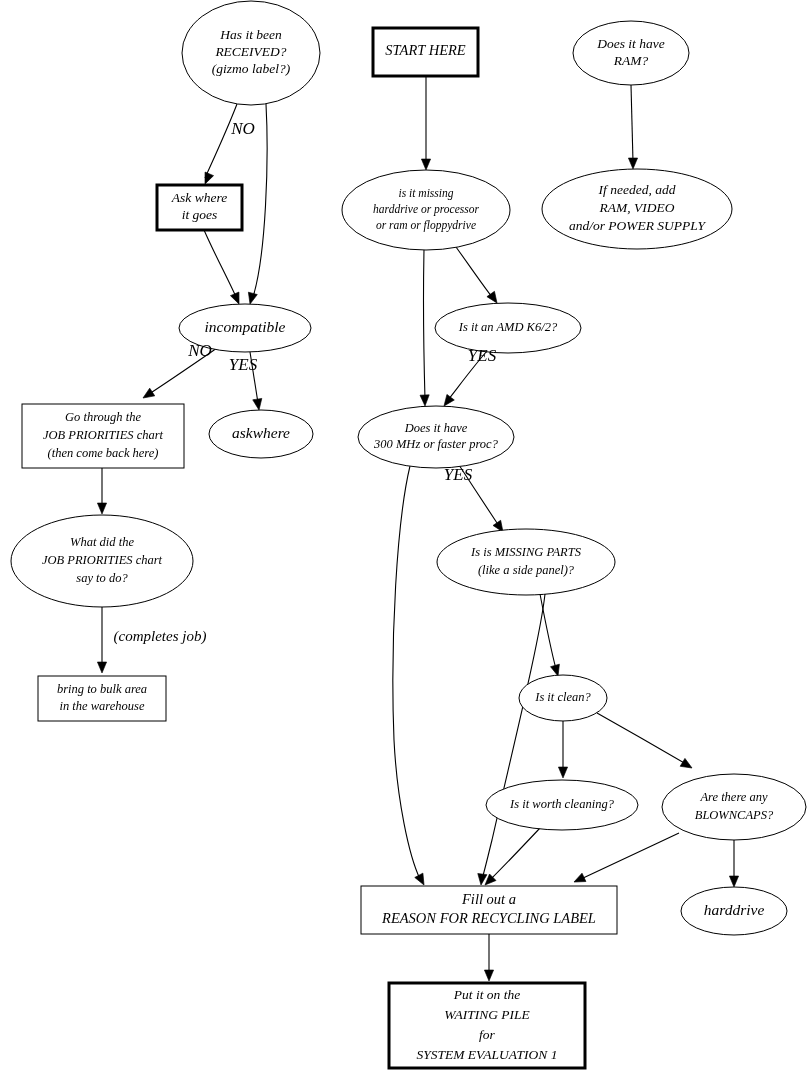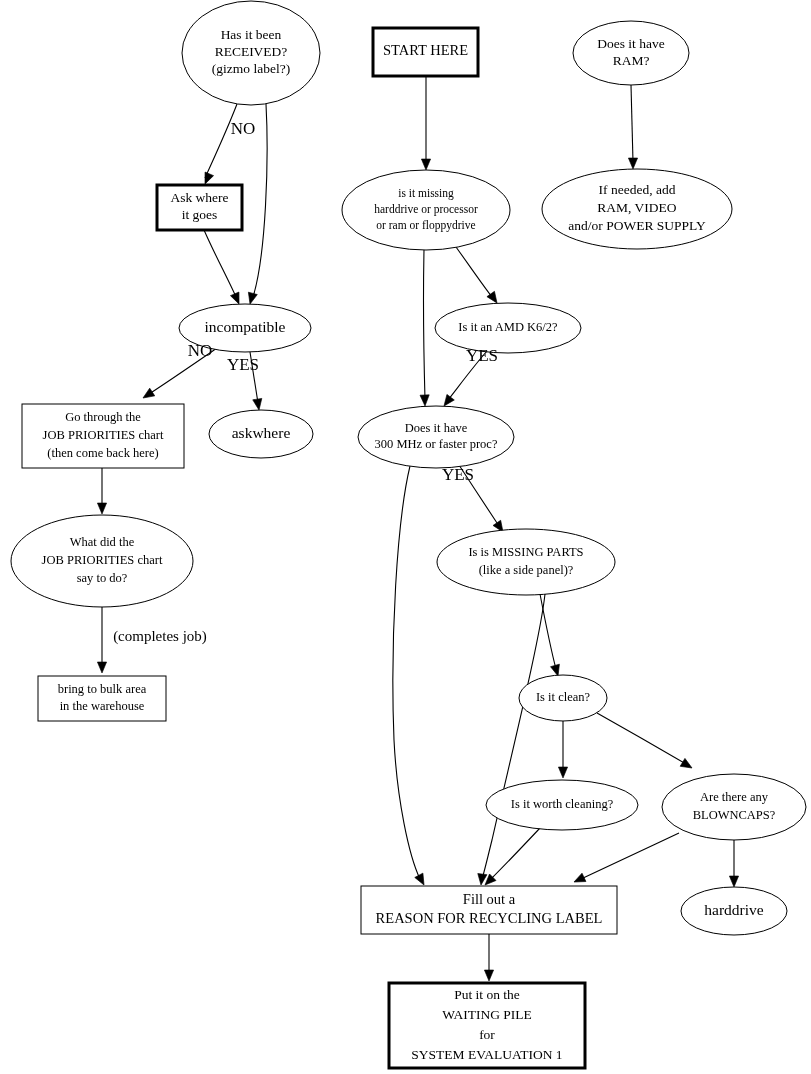--- a/index.html
+++ b/index.html
@@ -6,20 +6,21 @@
     margin: 0;
     padding: 0;
     background: #ffffff;
   }
   #canvas-wrap {
     position: relative;
     width: 811px;
     height: 1074px;
     background: #14b8a6;
     overflow: hidden;
+    font-style: italic;
   }
   svg#flowchart {
     display: block;
     width: 811px;
     height: 1074px;
     font-family: "Liberation Serif", "DejaVu Serif", serif;
   }
   .node-shape {
     fill: #ffffff;
     stroke: #000000;

